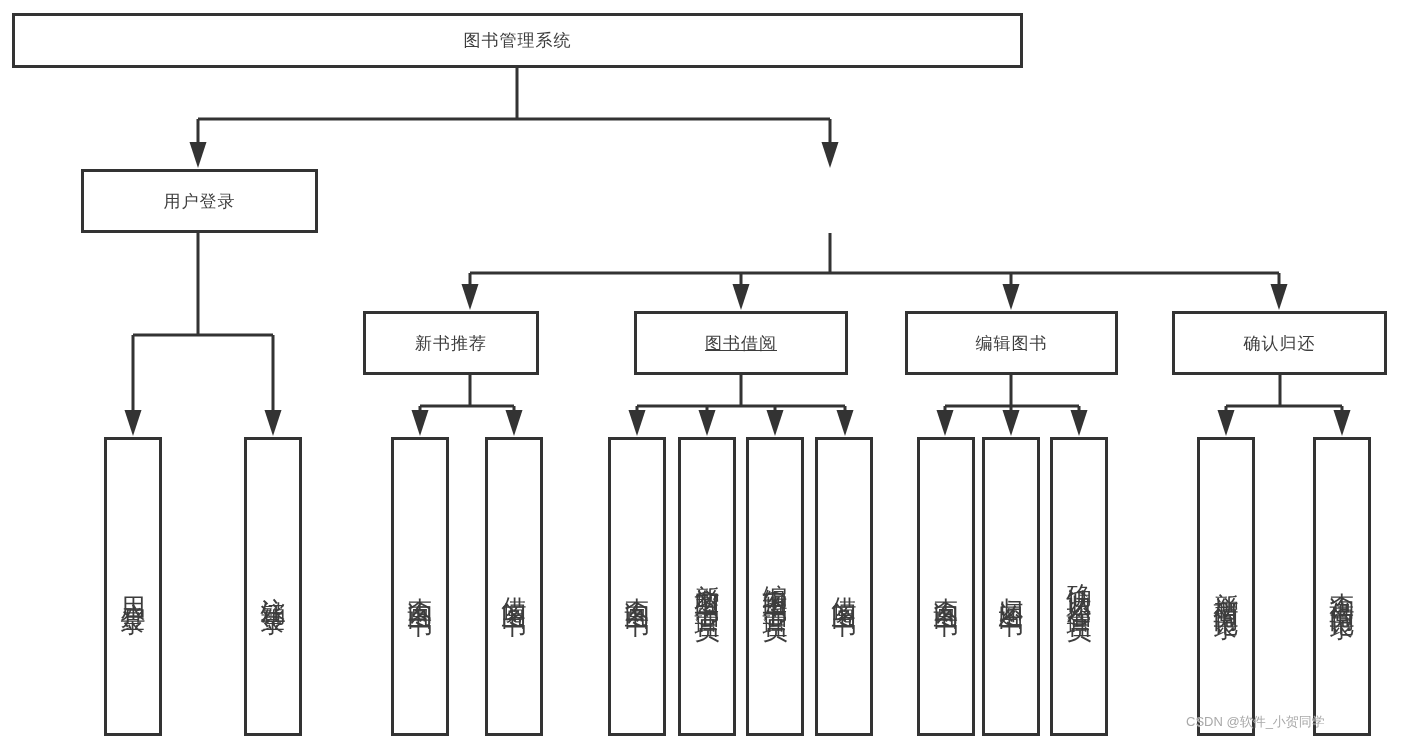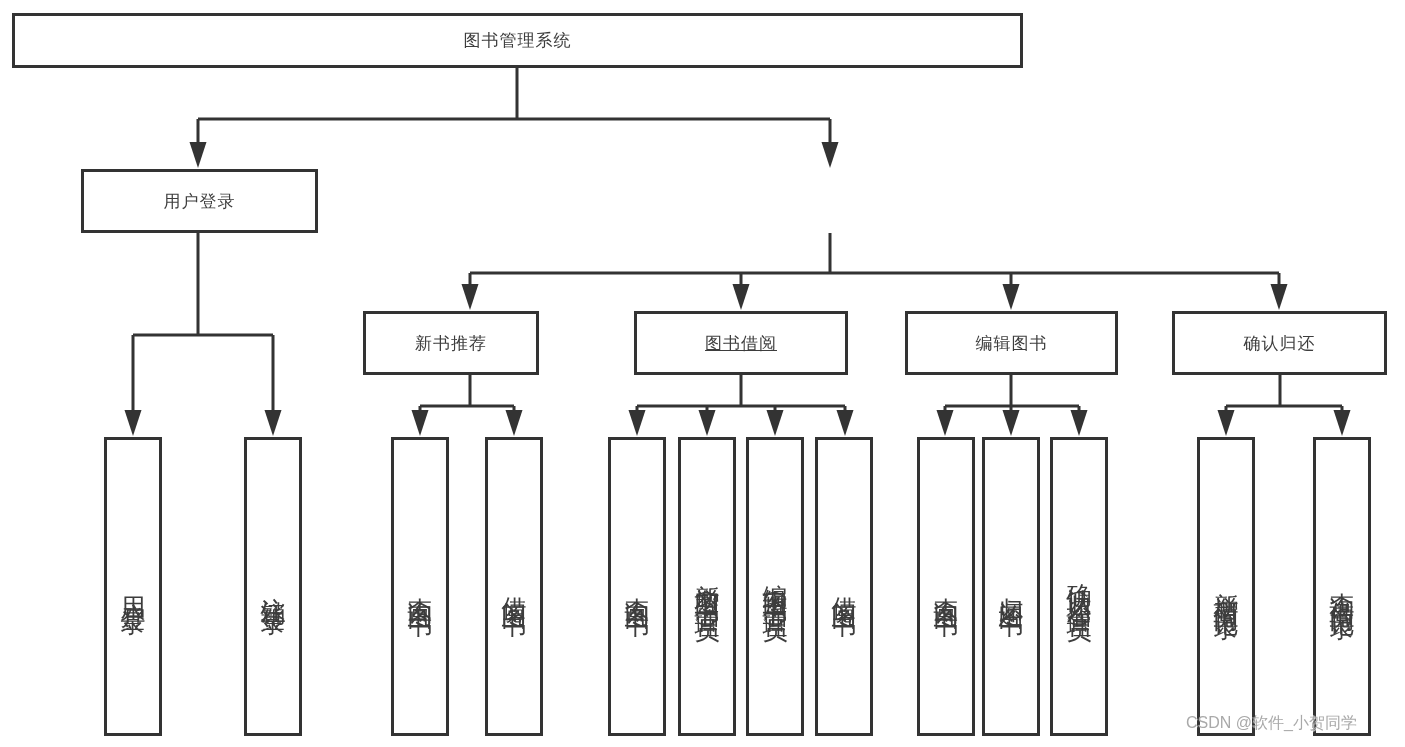--- a/index.html
+++ b/index.html
@@ -57,21 +57,21 @@
   #l-edit-book{left:746px;}
   #l-borrow-book{left:815px;}
   #l-query-current{left:917px;}
   #l-return-book{left:982px;}
   #l-confirm-return{left:1050px;}
   #l-add-record{left:1197px;}
   #l-query-record{left:1313px;}
   .watermark{
     position:absolute;
     left:1186px;top:713px;
-    font-size:16px;
+    font-size:13px;
     color:var(--wm);
     text-shadow:1px 1px 1px rgba(255,255,255,.9);
     white-space:nowrap;
   }
 </style>
 </head>
 <body>
 
 <div class="stage">
 

